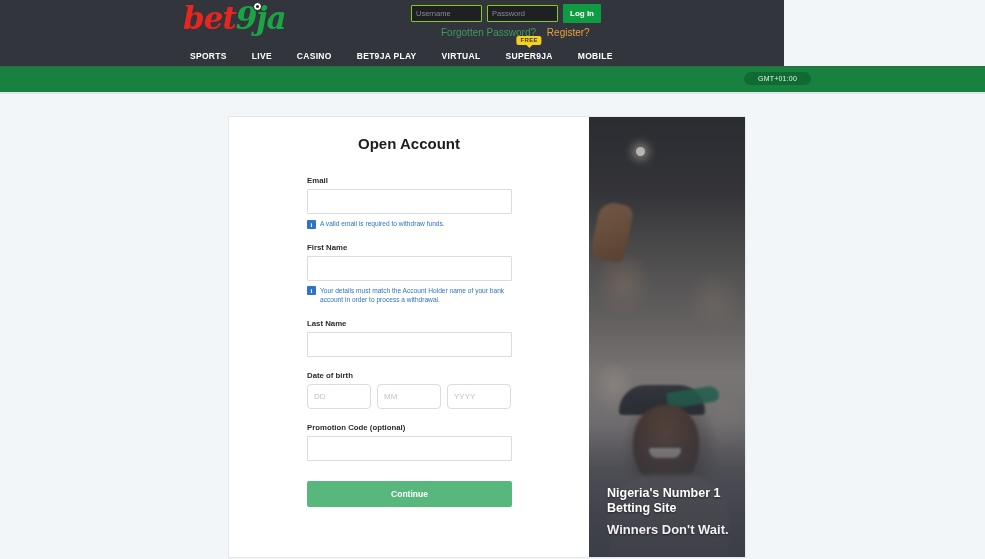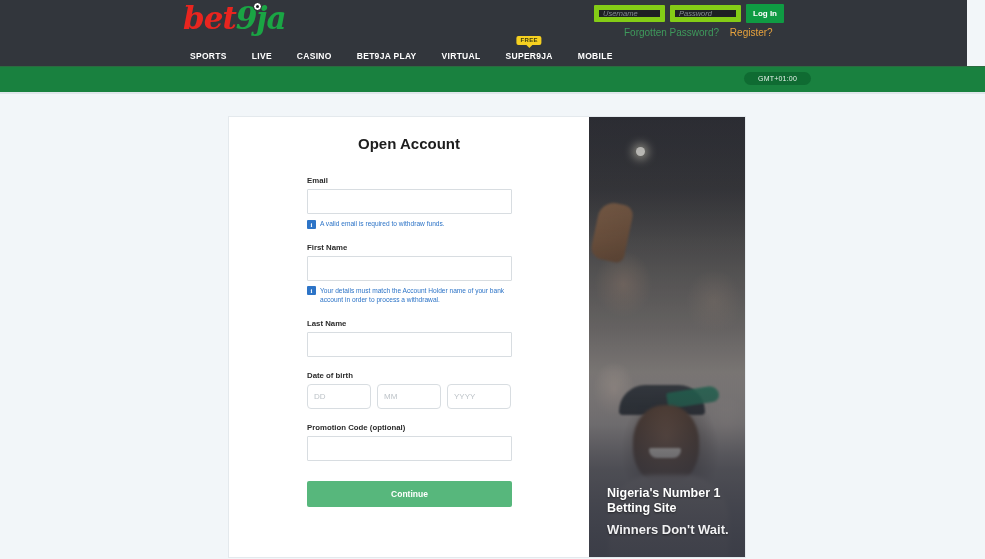--- a/index.html
+++ b/index.html
@@ -7,21 +7,21 @@
     width: 985px;
     height: 559px;
     overflow: hidden;
     background: #f2f6f9;
     font-family: "Liberation Sans", sans-serif;
   }
 
   
   .site-header {
     position: relative;
-    width: 967px;
+    width: 784px;
     height: 66px;
     background: #32363c;
   }
   .logo {
     position: absolute;
     left: 183px;
     top: 1px;
     width: 110px;
     height: 34px;
     font-family: "DejaVu Serif", serif;
@@ -66,27 +66,26 @@
     left: 7px;
     top: 0px;
     display: flex;
     align-items: center;
     gap: 5px;
   }
   .login-input {
     width: 71px;
     height: 17px;
     background: #1e2023;
-    border: 5px solid #84cc16;
+    border: 1px solid #84cc16;
     color: #8e949b;
     font-size: 7.5px;
     padding: 0 4px;
     font-family: "Liberation Sans", sans-serif;
     border-radius: 1px;
-    font-style: italic;
   }
   .login-input::placeholder { color: #868d94; opacity: 1; }
   .btn-login {
     width: 38px;
     height: 19px;
     background: #0f9b43;
     border: none;
     color: #ffffff;
     font-size: 8px;
     font-weight: bold;

